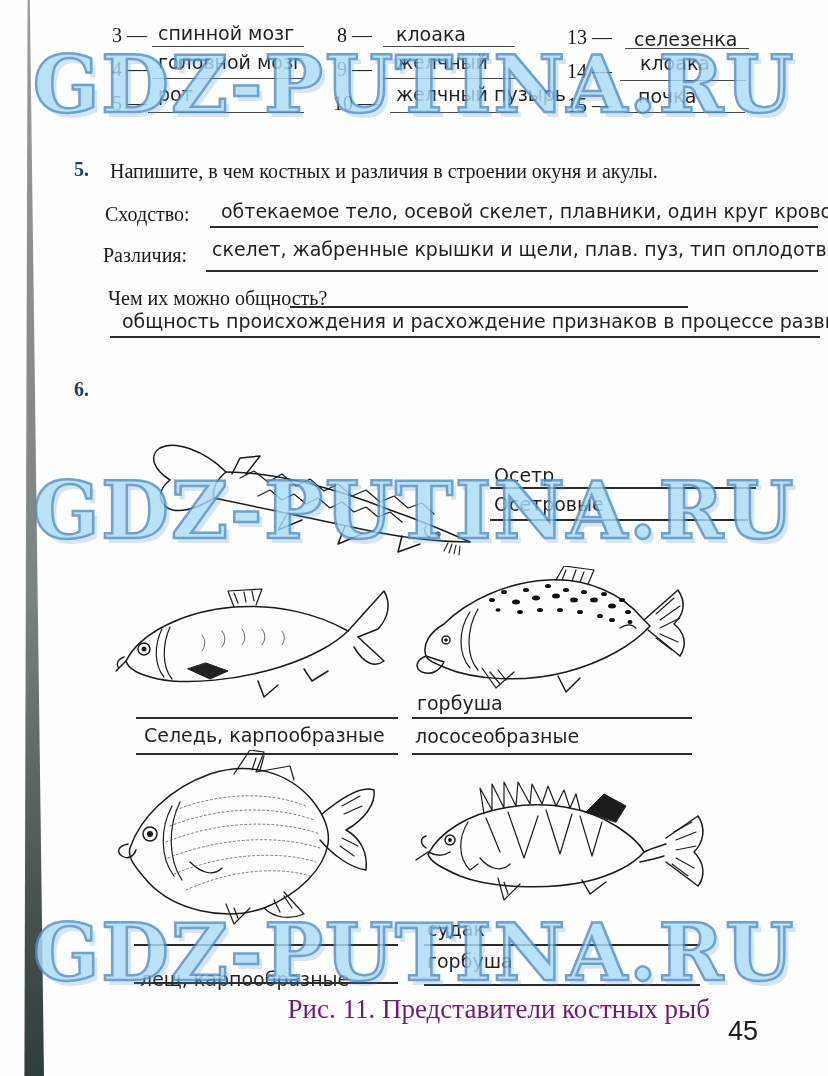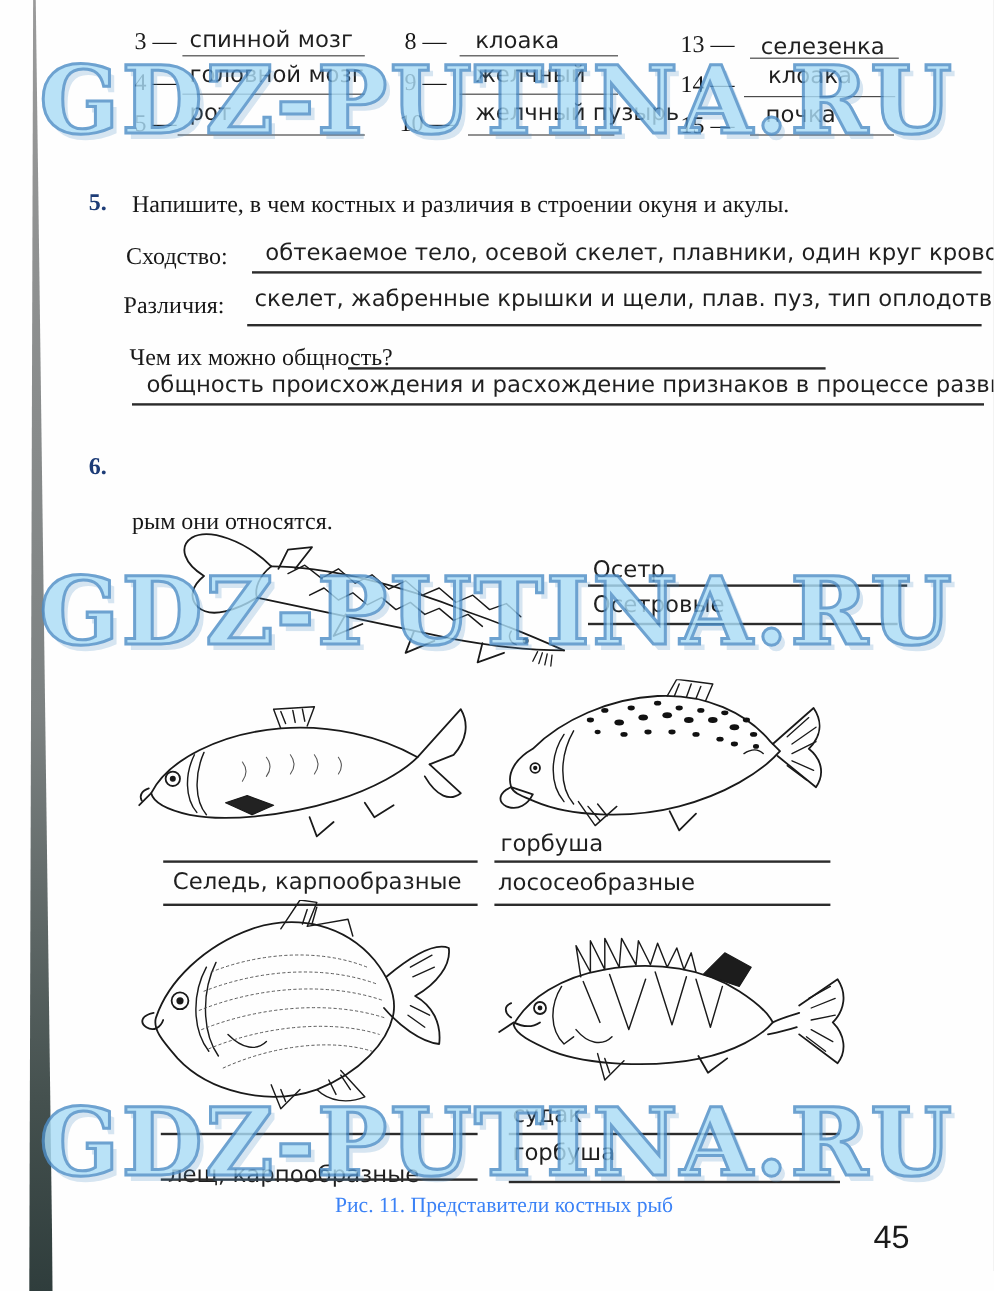--- a/index.html
+++ b/index.html
@@ -22,21 +22,21 @@
     text-shadow:4px 5px 0 rgba(78,142,199,.28);
     opacity:.82;pointer-events:none;white-space:nowrap;
   }
   .serif{position:absolute;font-family:"Liberation Serif",serif;font-size:20px;line-height:26px;color:#181818;}
   .qnum{position:absolute;font-family:"Liberation Serif",serif;font-size:20px;font-weight:700;color:#1d3c77;}
   .hand{position:absolute;font-family:"DejaVu Sans",sans-serif;font-size:19px;line-height:22px;color:#1f1f1f;white-space:nowrap;}
   .line{position:absolute;height:0;border-top:2px solid #2b2b2b;}
   .tline{position:absolute;height:0;border-top:1.5px solid #4a4a4a;}
   .fish{position:absolute;z-index:1;}
   .fish svg{display:block;}
-  .caption{position:absolute;font-family:"Liberation Serif",serif;font-size:18px;color:#3b82f6;text-align:center;}
+  .caption{position:absolute;font-family:"Liberation Serif",serif;font-size:27px;color:#701a75;text-align:right;}
   .pagenum{position:absolute;font-family:"Liberation Sans",sans-serif;font-size:27px;color:#1a1a1a;}
 </style>
 </head>
 <body>
 
 <div id="page">
 
   <div class="edge"></div>
 
   <div class="watermark" style="top:46px">GDZ-PUTINA.RU</div>
@@ -89,21 +89,20 @@
   <div class="serif" style="left:103px;top:242px">Различия:</div>
   <div class="hand" style="left:212px;top:238px">скелет, жабренные крышки и щели, плав. пуз, тип оплодотв.</div>
   <div class="line" style="left:206px;top:270px;width:612px"></div>
 
   <div class="serif" style="left:108px;top:285px">Чем их можно общность?</div>
   <div class="line" style="left:290px;top:306px;width:398px"></div>
   <div class="hand" style="left:122px;top:310px">общность происхождения и расхождение признаков в процессе развития</div>
   <div class="line" style="left:110px;top:336px;width:710px"></div>
 
   <div class="qnum" style="left:74px;top:378px">6.</div>
-  <div class="serif" style="left:110px;top:422px;width:690px">рым они относятся.</div>
 
   <div class="fish" style="left:140px;top:438px">
     <svg width="340" height="120" viewBox="0 0 340 120" fill="none" stroke="#1a1a1a" stroke-width="1.5" stroke-linecap="round" stroke-linejoin="round">
       <path d="M86 34 C64 12 34 2 20 10 C8 18 14 32 30 42 C20 50 17 60 25 68 C36 78 58 70 74 60"></path>
       <path d="M86 34 C76 42 72 52 74 60"></path>
       <path d="M86 34 C130 34 190 48 250 72 C285 84 312 96 330 104"></path>
       <path d="M74 60 C120 70 180 82 235 94 C272 101 305 104 330 104"></path>
       <path d="M100 40 L114 33 L128 44 L142 36 L156 48 L170 41 L184 53 L198 46 L212 58 L226 52 L240 64 L254 58 L268 70 L282 65 L294 76" stroke-width="1.2"></path>
       <path d="M118 58 L130 52 L142 62 L154 56 L166 66 L178 60 L190 70 L202 64 L214 74 L226 69 L238 79 L250 74 L262 84" stroke-width="1.2"></path>
       <path d="M92 36 L100 20 L120 18 L106 36"></path>

